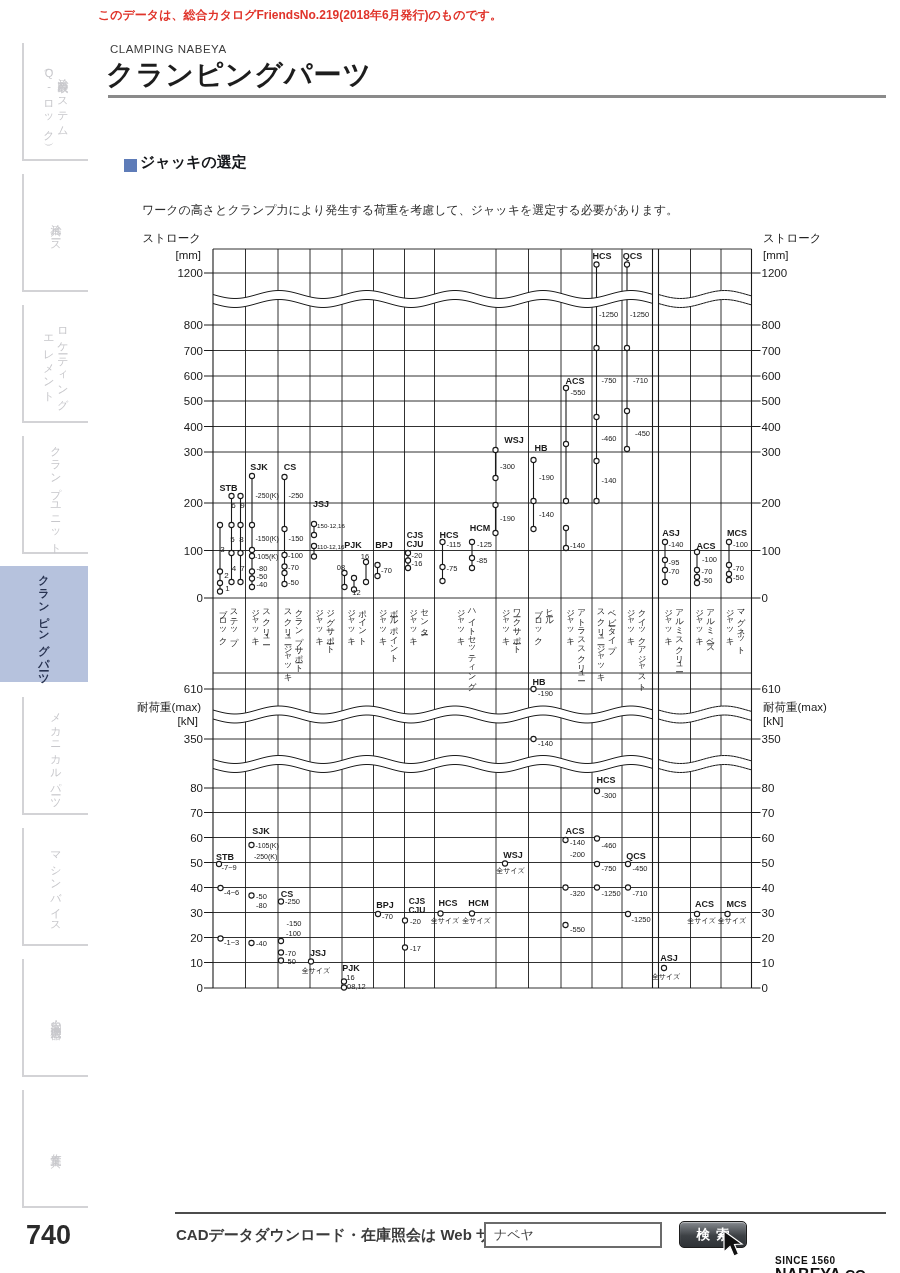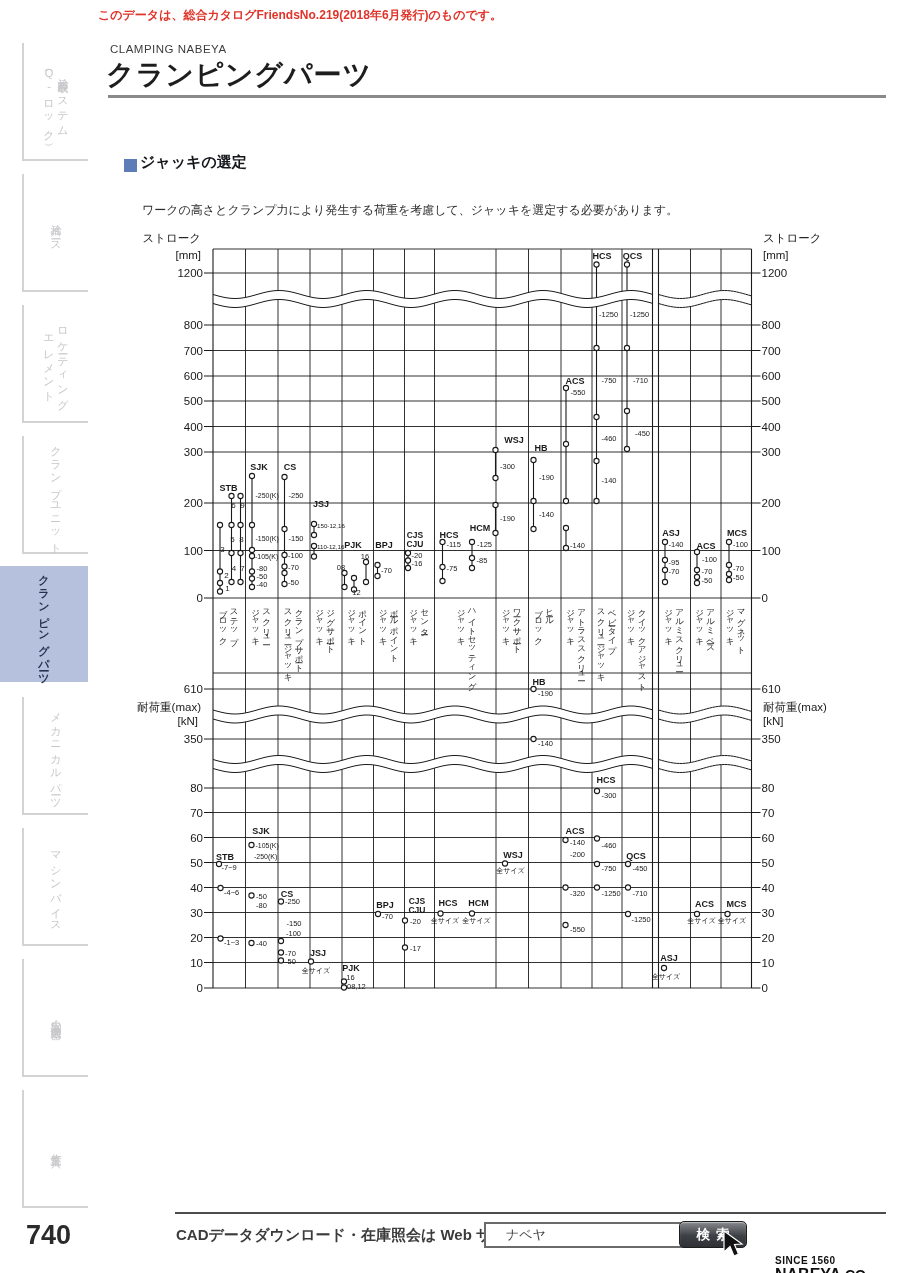--- a/index.html
+++ b/index.html
@@ -17,21 +17,21 @@
   .side-item span{writing-mode:vertical-rl;text-orientation:upright;font-size:11px;letter-spacing:1.5px;
                   color:#c7c7cb;white-space:pre-line;line-height:14px;text-align:center;}
   .side-item.active{left:0;width:88px;border:none;background:#b6c2dd;}
   .side-item.active span{color:#273250;font-weight:600;}
   #chart-svg{position:absolute;left:0;top:0;pointer-events:none;}
   #chart-svg text{font-family:"Liberation Sans","DejaVu Sans",sans-serif;}
   .footer-rule{position:absolute;left:175px;top:1212px;width:711px;height:2px;background:#4c4c4c;}
   .page-number{position:absolute;left:26px;top:1220px;font-size:27px;font-weight:700;color:#2b2b2b;}
   .cad-text{position:absolute;left:176px;top:1226px;font-size:15px;font-weight:700;color:#3b3b3b;}
   .search-input{position:absolute;left:484px;top:1222px;width:158px;height:22px;border:2px solid #6b6b6b;
-                font-size:13px;color:#444;padding:0 20px;background:#fff;font-family:Liberation Serif, serif;}
+                font-size:13px;color:#444;padding:0 8px;background:#fff;font-family:Liberation Serif, serif;}
   .search-button{position:absolute;left:679px;top:1221px;width:66px;height:25px;
                  background:linear-gradient(#868a8f,#3d4145 55%,#2e3236);border:1px solid #1e1e1e;border-radius:5px;
                  color:#fff;display:flex;align-items:center;justify-content:center;font-size:13.5px;font-weight:700;
                  letter-spacing:6px;text-indent:6px;box-shadow:inset 0 1px 1px rgba(255,255,255,.45);cursor:pointer;}
   .cursor-icon{position:absolute;left:722px;top:1230px;}
   .brand{position:absolute;left:775px;top:1211px;width:115px;color:#111;}
   .since{font-size:10px;font-weight:700;letter-spacing:.5px;margin-top:44px;}
   .company{font-size:16px;font-weight:800;line-height:17px;}
   .company .suffix{font-size:14px;font-weight:700;}
   .catalog-no{font-size:10.5px;color:#3a3a3a;}

